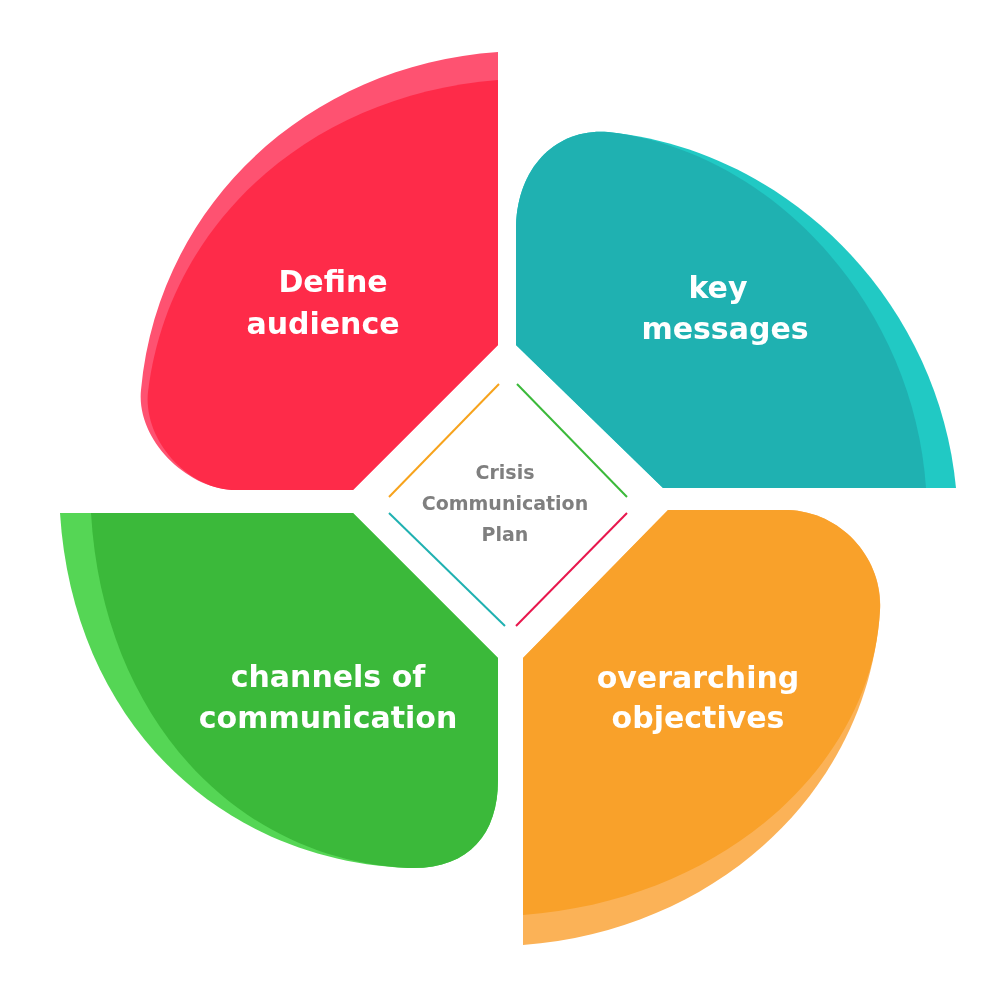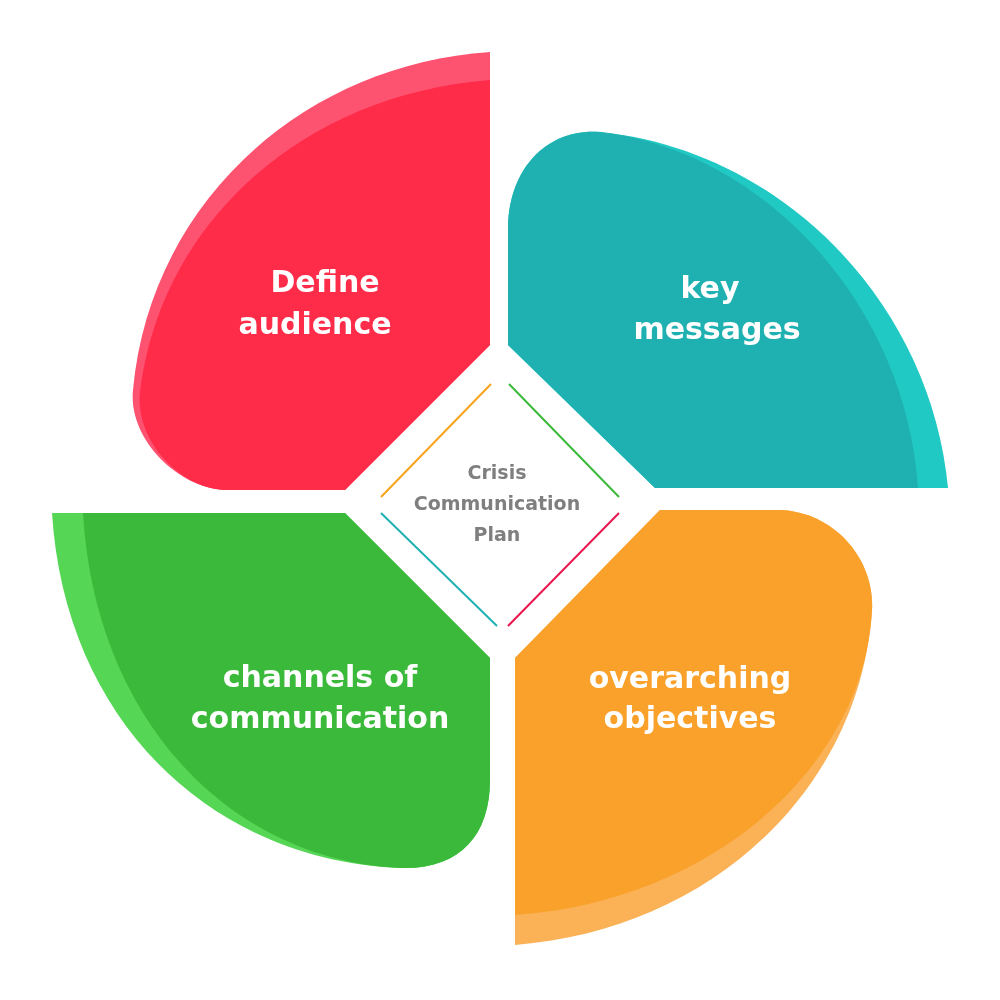--- a/index.html
+++ b/index.html
@@ -1,17 +1,17 @@
 <!DOCTYPE html>
 <html><head>
   <meta charset="utf-8">
   <style>
     html, body { margin: 0; padding: 0; background: #ffffff; }
     body { width: 1000px; height: 1000px; overflow: hidden; }
-    #stage { position: absolute; left: 0; top: 0; width: 796px; height: 1000px; }
+    #stage { position: absolute; left: 8px; top: 0; width: 796px; height: 1000px; }
     svg { display: block; }
     .seg-label { font-family: "DejaVu Sans", "Liberation Sans", sans-serif; font-weight: bold; fill: #ffffff; font-size: 30px; text-anchor: middle; }
     .center-label { font-family: "DejaVu Sans", "Liberation Sans", sans-serif; font-weight: bold; fill: #7f7f7f; font-size: 19px; text-anchor: middle; }
   </style>
 </head>
 <body>
 
 <div id="stage">
   <svg width="1000" height="1000" viewBox="0 0 1000 1000">
 

